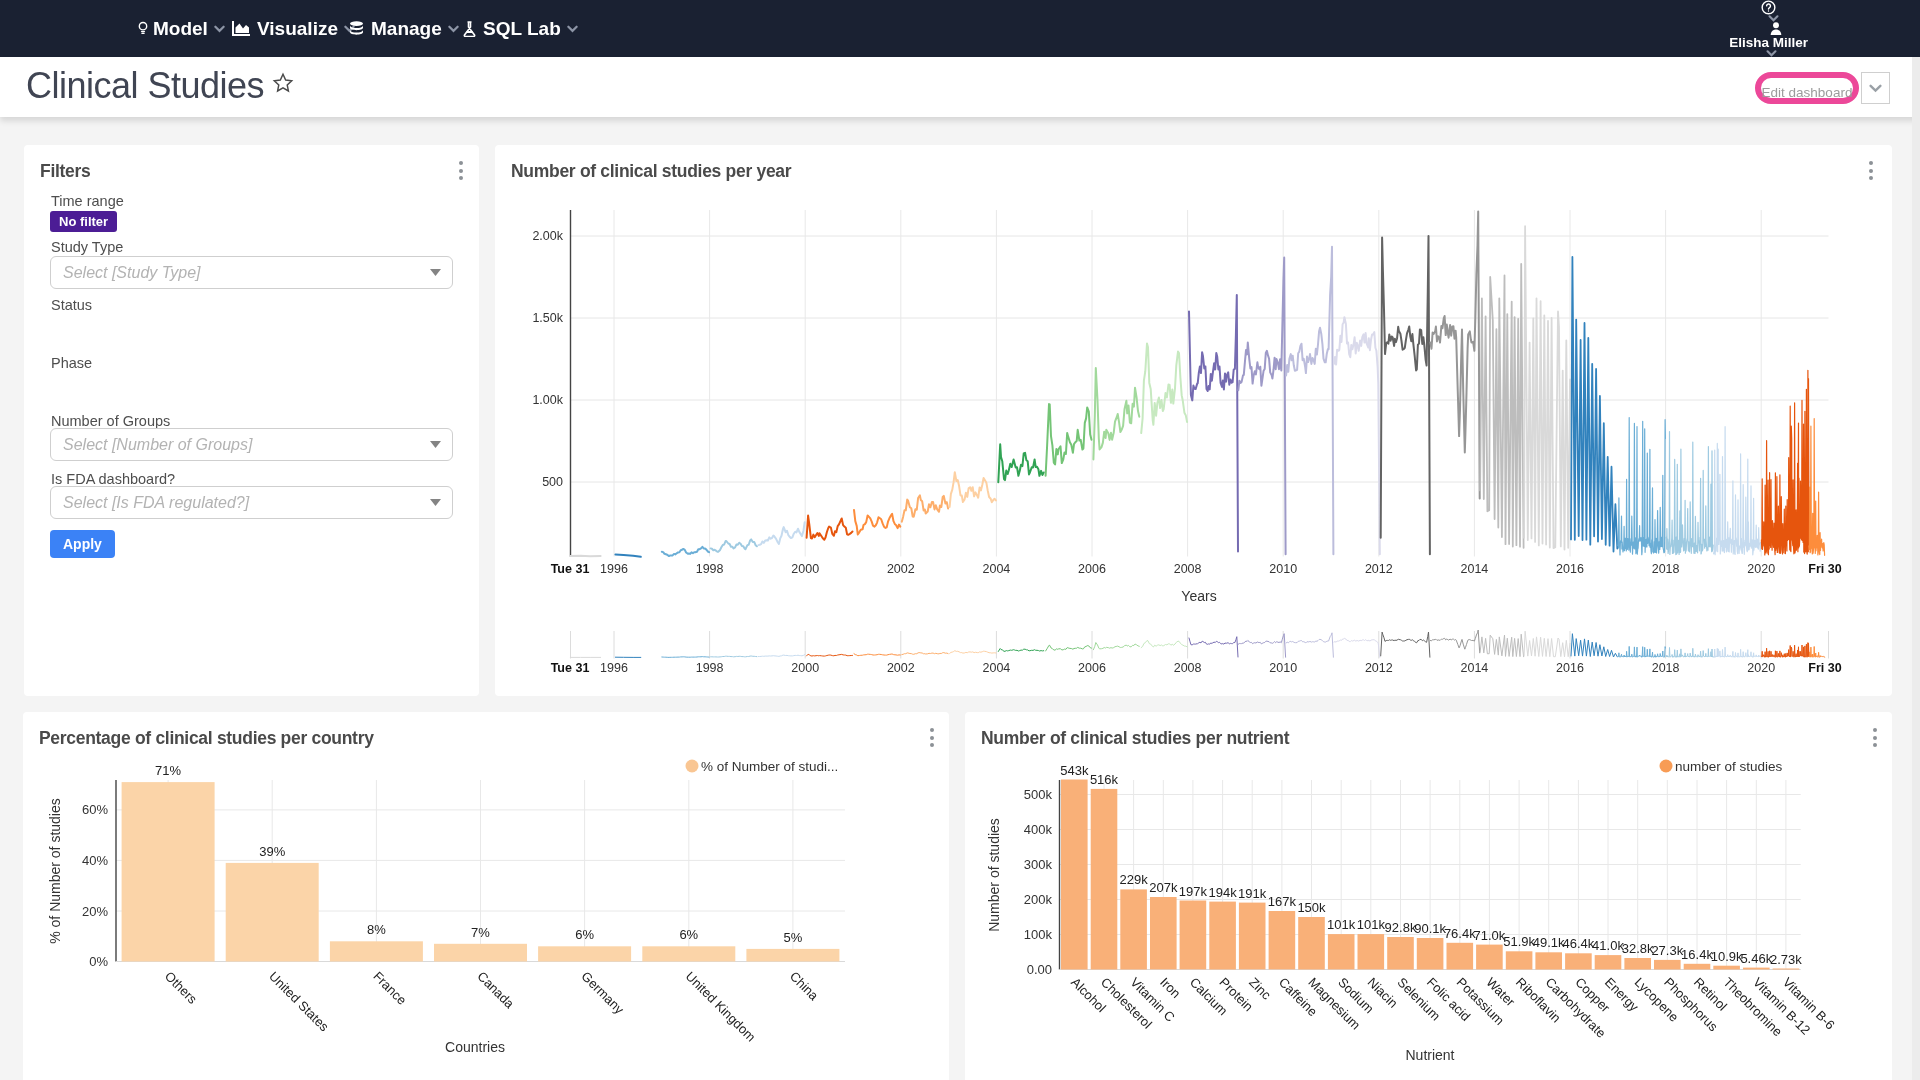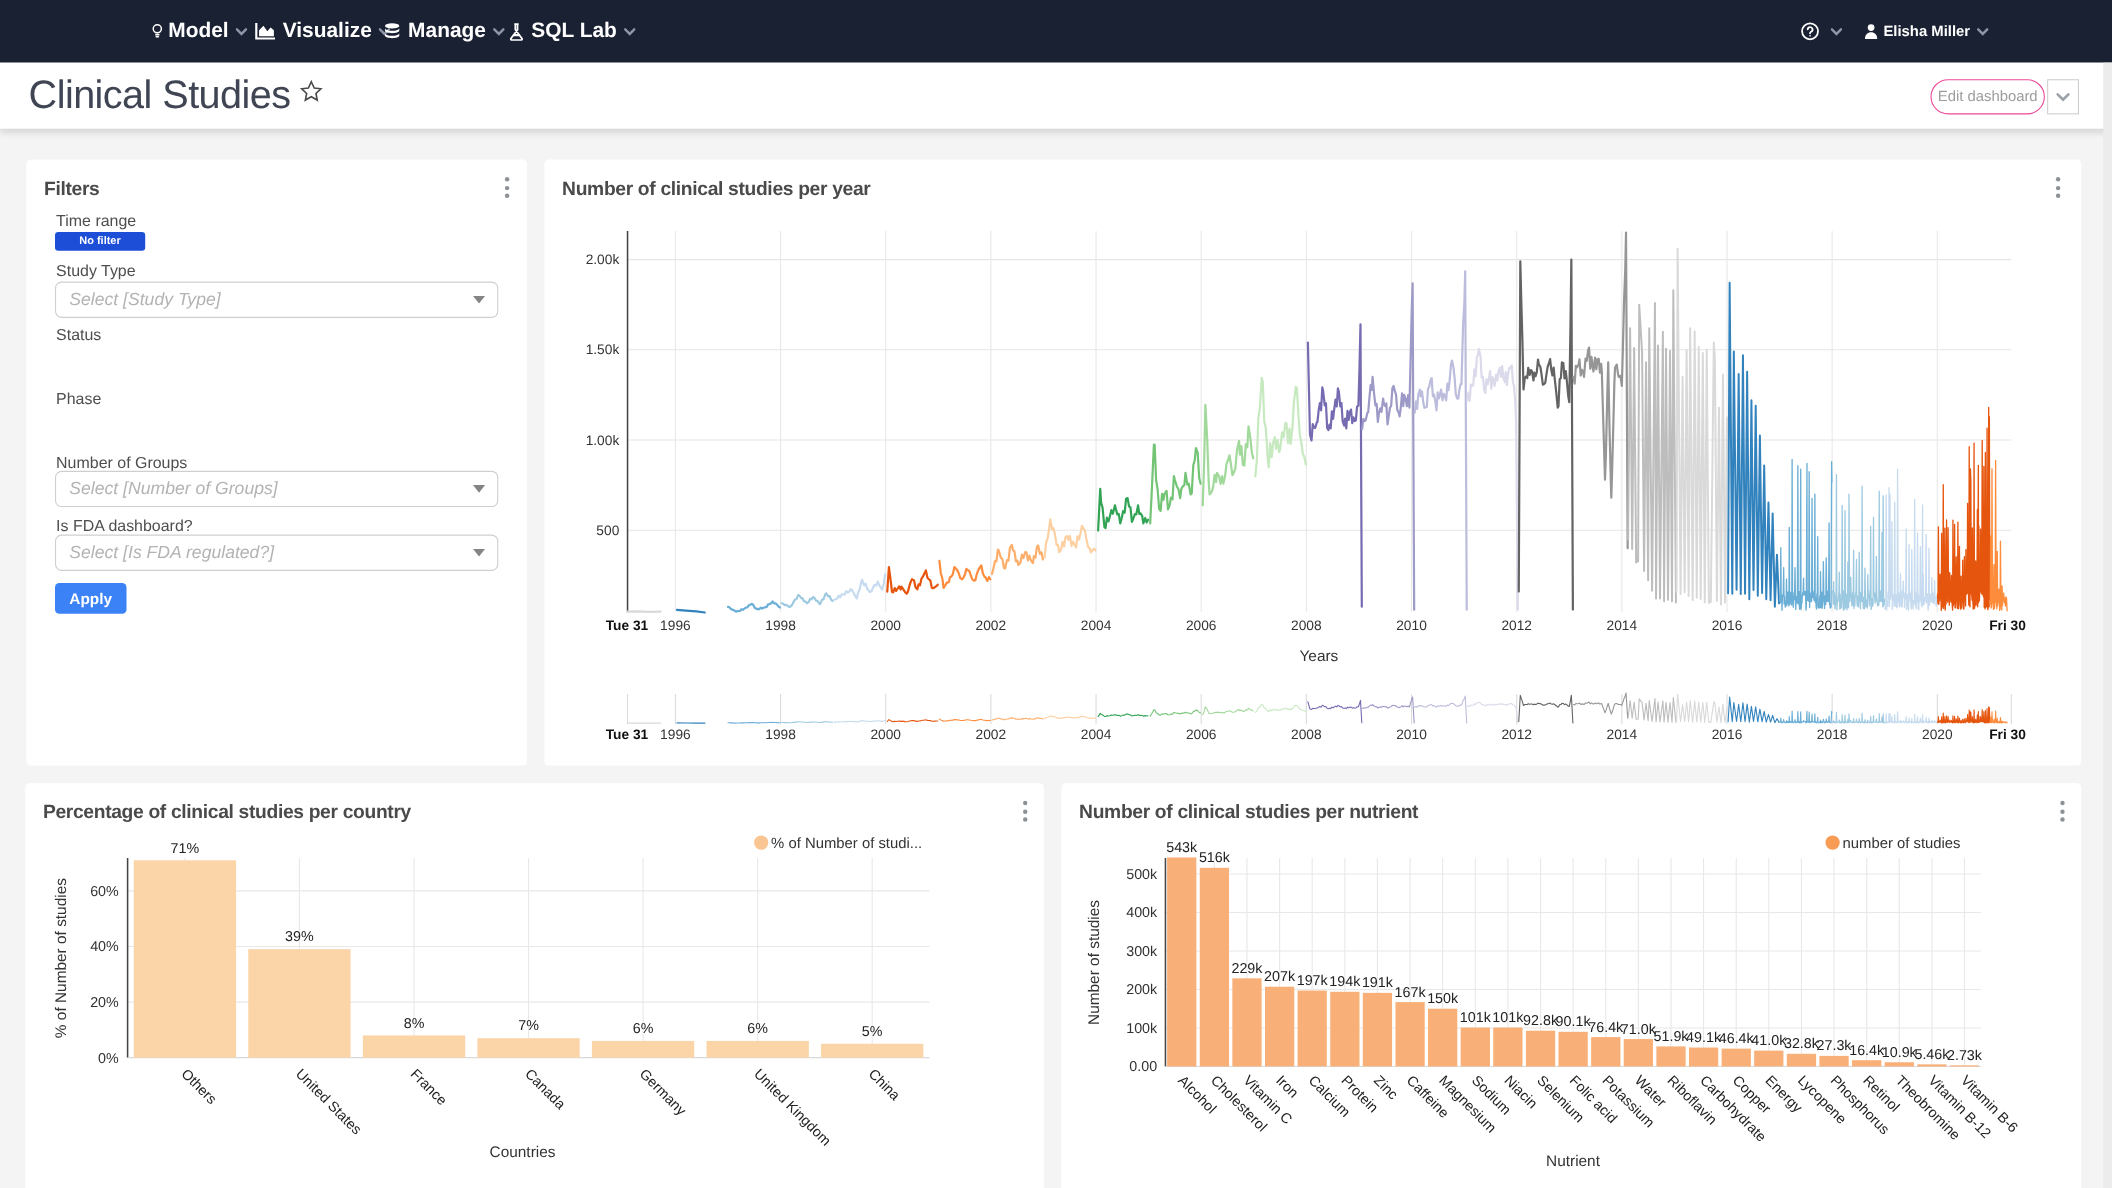--- a/index.html
+++ b/index.html
@@ -3,35 +3,35 @@
 <style>
 * { margin:0; padding:0; box-sizing:border-box; }
 body { width:1920px; height:1080px; overflow:hidden; font-family:"Liberation Sans", sans-serif; background:#f4f4f4; position:relative; }
 .nav { position:absolute; left:0; top:0; width:1920px; height:57px; background:#1a2132; display:flex; align-items:center; }
 .logo { position:absolute; left:14px; top:11px; display:flex; align-items:center;margin-top:48px; }
 .logo-word { color:#fff; font-size:30px; letter-spacing:-0.5px; margin-left:1px; font-weight:400; }
 .menu { position:absolute; left:0; top:0; height:57px; width:1000px; color:#fff; font-size:19px; font-weight:700; }
 .mi { position:absolute; top:0; height:57px; display:flex; align-items:center; }
 .mi svg { margin-right:7px; }
 .chev { margin-left:6px; margin-right:0 !important; }
-.nav-right { position:absolute; right:112px; top:0; height:57px; display:flex; align-items:center; color:#fff; font-size:13.5px; font-weight:700; }
+.nav-right { position:absolute; right:112px; top:0; height:57px; display:flex; align-items:center; color:#fff; font-size:13.5px; font-weight:700;flex-direction:column; }
 .title-row { position:absolute; left:0; top:57px; width:1920px; height:60px; background:#fff; box-shadow:0 4px 6px rgba(0,0,0,0.12); }
 .page-title { position:absolute; left:26px; top:8px; font-size:36px; color:#404553; letter-spacing:-0.5px; }
 .star { position:absolute; left:272px; top:15px; }
-.editbtn { position:absolute; left:1755px; top:15px; width:104px; height:32px; border:1px solid #ec4899; border-radius:16px; background:#fff; color:#9c9c9c; font-size:13.5px; text-align:center; line-height:30px; }
+.editbtn { position:absolute; left:1755px; top:15px; width:104px; height:32px; border:6px solid #ec4899; border-radius:16px; background:#fff; color:#9c9c9c; font-size:13.5px; text-align:center; line-height:30px; }
 .editcaret { position:absolute; left:1861px; top:15px; width:29px; height:32px; border:1px solid #cfcfcf; background:#fff; display:flex; align-items:center; justify-content:center; }
 .card { position:absolute; background:#fff; border-radius:4px; }
 .card-title { position:absolute; left:16px; top:16px; font-size:17.5px; font-weight:700; color:#4a4a4a; letter-spacing:-0.3px; }
 .dots { position:absolute; display:flex; flex-direction:column; }
 .dots span { width:4px; height:4px; border-radius:50%; background:#8c9196; margin-bottom:3.5px; }
 .flabel { position:absolute; left:27px; font-size:14.5px; color:#4e4e4e; }
 .fselect { position:absolute; left:26px; width:403px; height:33px; border:1px solid #cfcfcf; border-radius:6px; background:#fff; }
 .fselect .ph { position:absolute; left:12px; top:7px; font-size:16px; color:#b3b3b3;font-style:italic; }
 .fselect svg { position:absolute; right:11px; top:12px; }
-.nofilter { position:absolute; left:26px; top:66px; background:#1d4ed8; color:#fff; font-size:10px; font-weight:700; border-radius:3px; padding:3px 22px; }
+.nofilter { position:absolute; left:26px; top:66px; background:#4c1d95; color:#fff; font-size:13px; font-weight:700; border-radius:3px; padding:3px 9px; }
 .applybtn { position:absolute; left:26px; top:385px; background:#3b82f6; color:#fff; font-size:14px; font-weight:700; border-radius:4px; padding:6px 13px; }
 svg text { font-family:"Liberation Sans", sans-serif; }
 </style></head>
 <body>
 <div class="nav">
   <div class="logo">
     <svg width="34" height="34" viewBox="0 0 34 34">
       <g stroke="#2e9e94" stroke-width="1.6" fill="#2e9e94">
         <line x1="16.8" y1="21.5" x2="19.4" y2="6.4"></line>
           <line x1="16.8" y1="21.5" x2="9.7" y2="11.9"></line>

